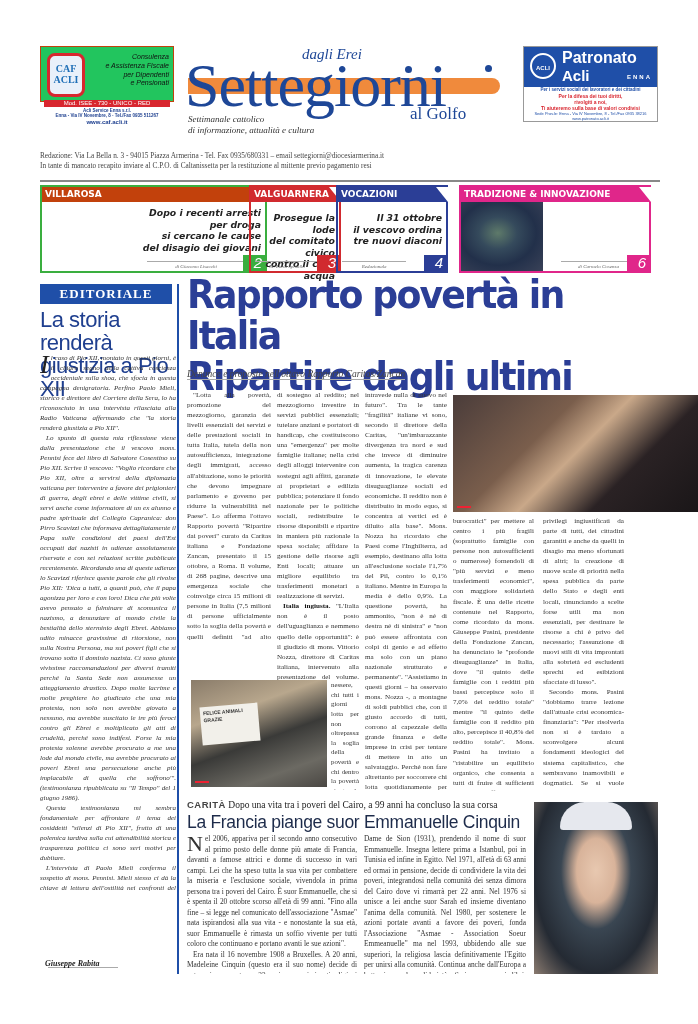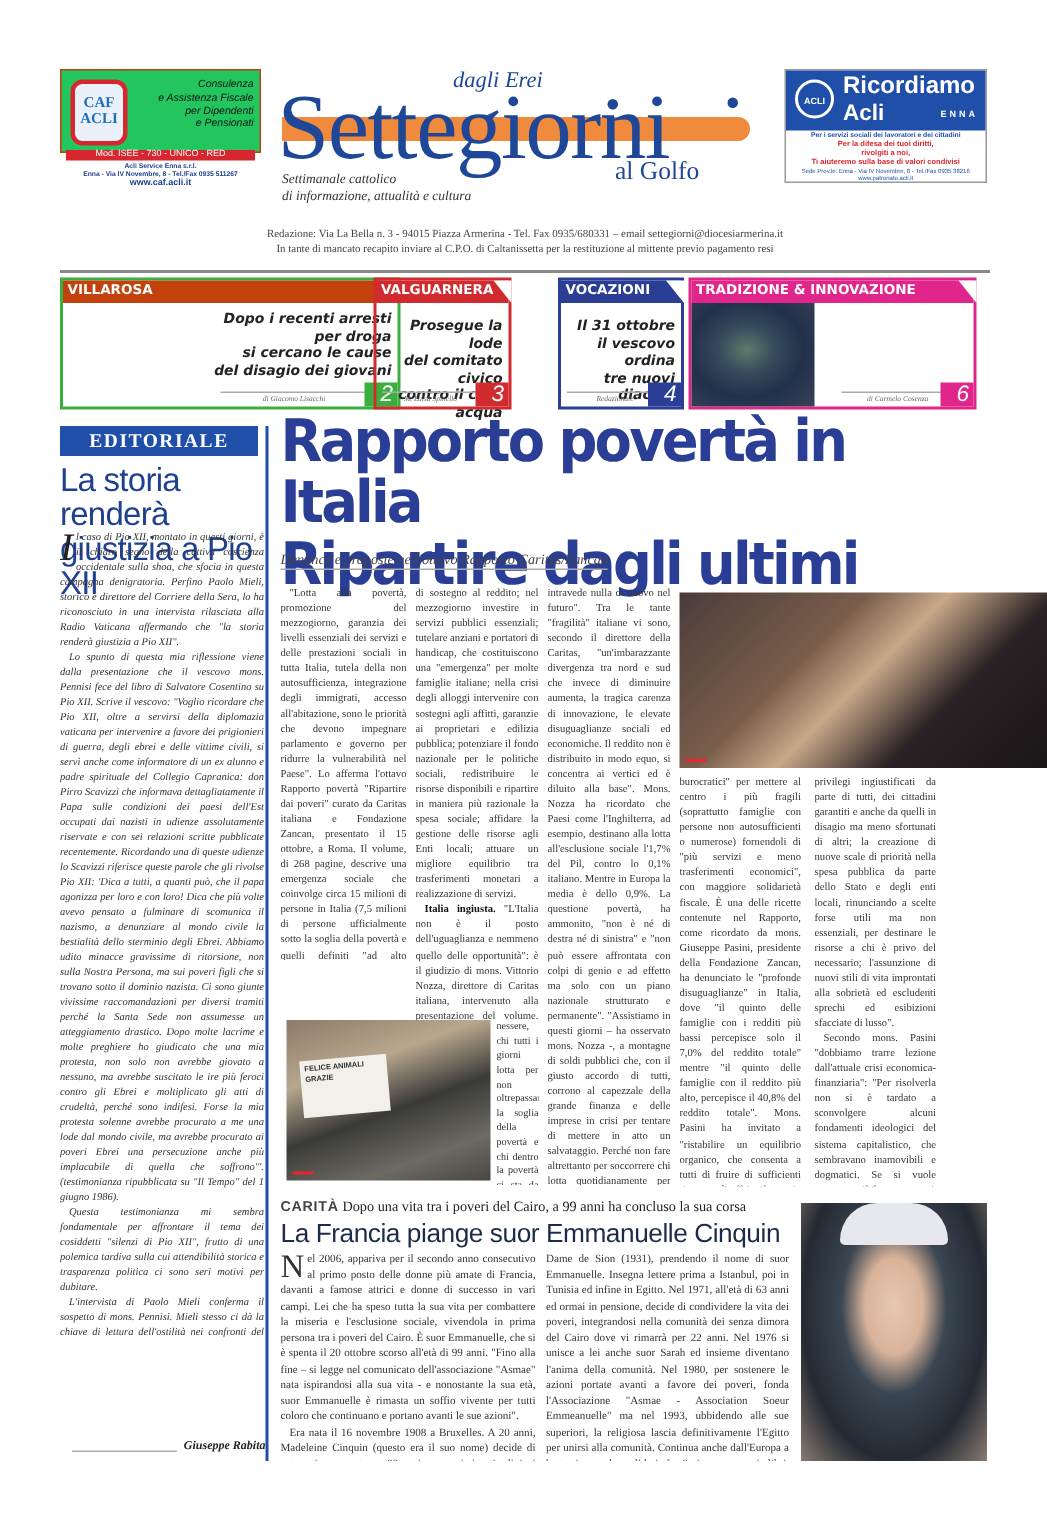--- a/index.html
+++ b/index.html
@@ -23,37 +23,37 @@
 .patr .top .logo{position:absolute;left:6px;top:6px;width:26px;height:26px;border:2px solid #fff;border-radius:50%;font:bold 6px/26px "Liberation Sans",sans-serif;text-align:center}
 .patr .top .t1{position:absolute;left:38px;top:2px;font:bold 16px "Liberation Sans",sans-serif}
 .patr .top .t2{position:absolute;left:38px;top:20px;font:bold 15px "Liberation Sans",sans-serif}
 .patr .top .t3{position:absolute;right:5px;top:27px;font:bold 6px "Liberation Sans",sans-serif;letter-spacing:2px}
 .patr .l1{font:bold 4.5px/1.3 "Liberation Sans",sans-serif;color:#1f4fa8;text-align:center}
 .patr .l2{font:bold 5px/1.2 "Liberation Sans",sans-serif;color:#d8262f;text-align:center}
 .patr .l3{font:4px/1.3 "Liberation Sans",sans-serif;color:#1f4fa8;text-align:center}
 .post{left:40px;top:151px;width:620px;font:7.3px/1.32 "Liberation Serif",serif;color:#444}
 .post .r1{display:flex;justify-content:space-between}
 .post .r1 b{color:#222}
-.post .c{text-align:center}
+.post .c{text-align:left}
 .rule{left:40px;top:180px;width:620px;height:2px;background:#888}
 
 .teaser{position:absolute;top:185px;height:88px;border:2px solid}
 .teaser .lab{height:15px;color:#fff;font:bold 9px/15px "DejaVu Sans",sans-serif;padding-left:3px;position:relative}
 .teaser .lab:after{content:"";position:absolute;right:-2px;top:0;border-left:12px solid transparent;border-top:15px solid #fff}
 .teaser .photo{position:absolute;left:0;top:15px;bottom:0}
 .teaser .head{position:absolute;right:4px;top:20px;text-align:right;font:italic bold 9.3px/1.25 "DejaVu Sans",sans-serif;color:#222}
 .teaser .by{position:absolute;bottom:2px;font:italic 5px "Liberation Serif",serif;color:#666;border-top:1px solid #aaa;padding-top:2px;text-align:center}
 .teaser .num{position:absolute;right:0;bottom:0;width:22px;height:16px;color:#fff;font:italic 15px/16px "Liberation Sans",sans-serif;text-align:right;padding-right:3px}
 
 .edhead{left:40px;top:284px;width:132px;height:20px;background:#1f4fa8;color:#fff;font:bold 13px/20px "Liberation Serif",serif;text-align:center;letter-spacing:1px}
 .edtitle{left:40px;top:308px;width:134px;font:22px/1.05 "Liberation Sans",sans-serif;color:#1f3f8f;letter-spacing:-.5px}
 .edtext{left:40px;top:353px;width:136px;height:540px;font:italic 7px/1.43 "Liberation Serif",serif;color:#333;text-align:justify;overflow:hidden}
 .edtext p{text-indent:6px}
 .edtext .drop{float:left;font:italic 26px/0.9 "Liberation Serif",serif;color:#222;margin-right:2px}
-.edsig{left:45px;top:959px;width:132px;text-align:right;font:italic bold 8px "Liberation Serif",serif;color:#222;border-bottom:0}
+.edsig{left:45px;top:959px;width:132px;text-align:left;font:italic bold 8px "Liberation Serif",serif;color:#222;border-bottom:0}
 .edsigline{left:48px;top:967px;width:70px;height:1px;background:#aaa}
 .edvline{left:177px;top:284px;width:2px;height:690px;background:#1f4fa8}
 
 .mainhead{left:187px;top:275px;width:510px;font:bold 39px/1.05 "DejaVu Sans",sans-serif;color:#2b3e96;letter-spacing:-2px;transform:scaleX(.93);transform-origin:left top}
 .kicker{left:187px;top:369px;font:italic 9.5px "Liberation Serif",serif;color:#444;border-bottom:1px solid #aaa}
 .col{position:absolute;font:7.1px/1.42 "Liberation Serif",serif;color:#333;text-align:justify;overflow:hidden;hyphens:auto}
 .col p{text-indent:6px}
 .col b{color:#111}
 .img1{left:535px;top:395px;width:163px;height:125px;background:linear-gradient(135deg,#4a3c3a 0%,#7a5e4c 35%,#c9a889 50%,#2a2224 70%,#1a1618 100%)}
 .img2{left:191px;top:680px;width:136px;height:107px;background:linear-gradient(160deg,#8a7c6a 0%,#b8a78d 30%,#3a3a38 55%,#6c6a63 80%,#4a4743 100%)}
@@ -95,21 +95,21 @@
   <div class="golfo">al Golfo</div>
   <div class="sub">
     <div>Settimanale cattolico</div>
     <div>di informazione, attualità e cultura</div>
   </div>
 </div>
 
 <div class="abs patr">
   <div class="top">
     <div class="logo">ACLI</div>
-    <div class="t1">Ricordiamo</div>
+    <div class="t1">Patronato</div>
     <div class="t2">Acli</div>
     <div class="t3">ENNA</div>
   </div>
   <div class="l1">Per i servizi sociali dei lavoratori e dei cittadini</div>
   <div class="l2">Per la difesa dei tuoi diritti,</div>
   <div class="l2">rivolgiti a noi,</div>
   <div class="l2">Ti aiuteremo sulla base di valori condivisi</div>
   <div class="l3">Sede Prov.le: Enna - Via IV Novembre, 8 - Tel./Fax 0935 38216</div>
   <div class="l3">www.patronato.acli.it</div>
 </div>
@@ -136,21 +136,21 @@
   <div class="lab" style="background:#d12a2f">VALGUARNERA</div>
   <div class="head" style="top:25px">
     <div>Prosegue la lode</div>
     <div>del comitato civico</div>
     <div>contro il caro acqua</div>
   </div>
   <div class="by" style="left:4px;width:64px">M. Luisa Spinello</div>
   <div class="num" style="background:#d12a2f">3</div>
 </div>
 
-<div class="teaser" style="left:372px;width:84px;border-color:#2b3e96">
+<div class="teaser" style="left:336px;width:112px;border-color:#2b3e96">
   <div class="lab" style="background:#2b3e96">VOCAZIONI</div>
   <div class="head" style="top:25px">
     <div>Il 31 ottobre</div>
     <div>il vescovo ordina</div>
     <div>tre nuovi diaconi</div>
   </div>
   <div class="by" style="left:4px;width:64px">Redazionale</div>
   <div class="num" style="background:#2b3e96">4</div>
 </div>
 

